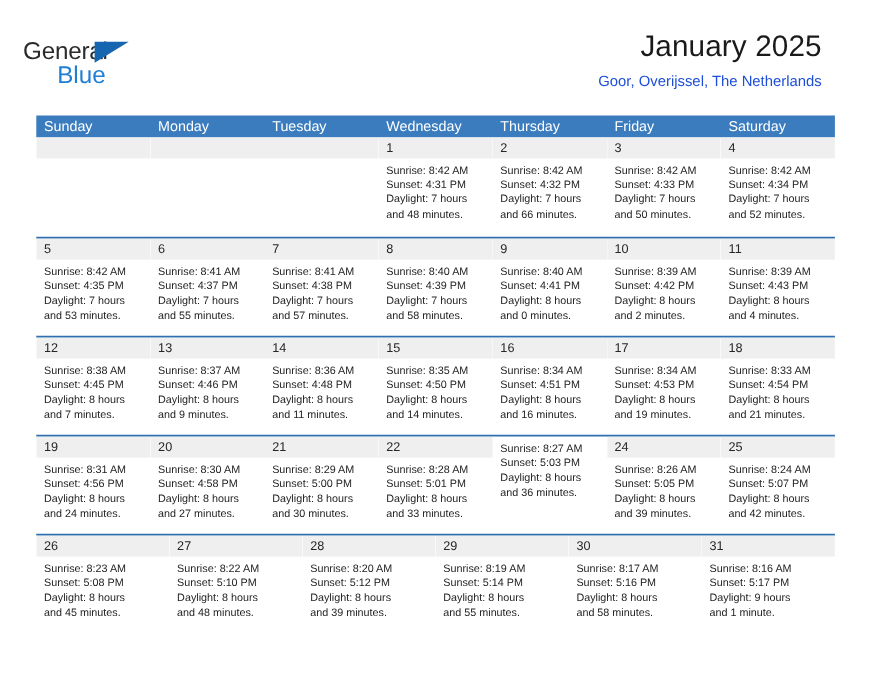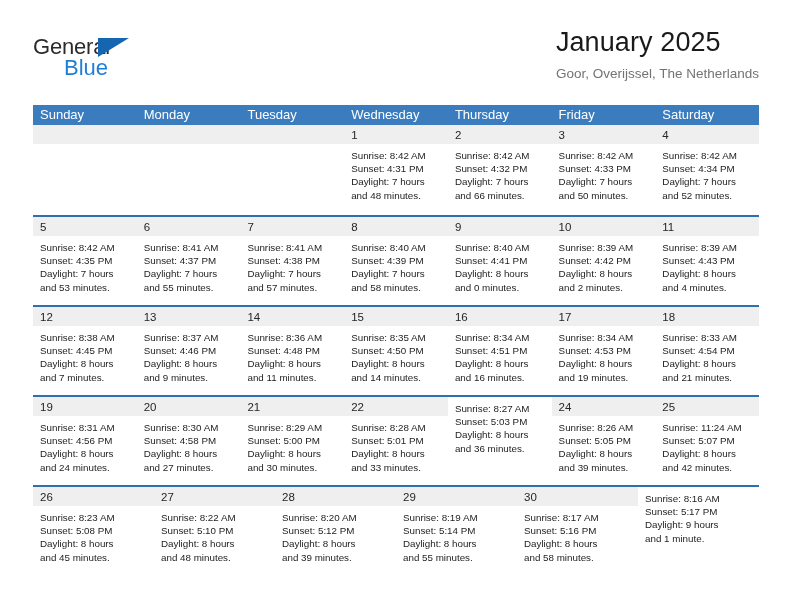--- a/index.html
+++ b/index.html
@@ -16,21 +16,21 @@
     position: relative;
     width: 792px;
     height: 612px;
     background: #ffffff;
     overflow: hidden;
   }
 
   
   .header {
     position: absolute;
-    left: 33px;
+    left: 21px;
     top: 28px;
     width: 726px;
     height: 70px;
   }
   .logo {
     position: absolute;
     left: 0;
     top: 8px;
     width: 130px;
     height: 52px;
@@ -60,33 +60,33 @@
     top: 21px;
     font-size: 22px;
     color: #1f7fd4;
     line-height: 1;
     font-weight: 400;
   }
   .title-block {
     position: absolute;
     right: 0;
     top: 0;
-    text-align: left;
+    text-align: right;
   }
   .cal-title {
     font-size: 27px;
     color: #1a1a1a;
     line-height: 1.05;
     font-weight: 400;
     margin: 0;
     letter-spacing: 0.1px;
   }
   .cal-subtitle {
     font-size: 13.5px;
-    color: #737373;
+    color: #1d4ed8;
     margin: 10px 0 0 0;
     font-weight: 400;
   }
 
   
   .calendar {
     position: absolute;
     left: 33px;
     top: 105px;
     width: 726px;
@@ -401,21 +401,21 @@
             <div class="day-body">
               <div>Sunrise: 8:26 AM</div>
               <div>Sunset: 5:05 PM</div>
               <div>Daylight: 8 hours</div>
               <div>and 39 minutes.</div>
             </div>
           </div>
           <div class="day-cell filled">
             <div class="daynum-band"><span class="daynum">25</span></div>
             <div class="day-body">
-              <div>Sunrise: 11:24 AM</div>
+              <div>Sunrise: 8:24 AM</div>
               <div>Sunset: 5:07 PM</div>
               <div>Daylight: 8 hours</div>
               <div>and 42 minutes.</div>
             </div>
           </div>
         </div>
         <div class="week-row">
           <div class="day-cell filled">
             <div class="daynum-band"><span class="daynum">26</span></div>
             <div class="day-body">
@@ -455,20 +455,21 @@
           <div class="day-cell filled">
             <div class="daynum-band"><span class="daynum">30</span></div>
             <div class="day-body">
               <div>Sunrise: 8:17 AM</div>
               <div>Sunset: 5:16 PM</div>
               <div>Daylight: 8 hours</div>
               <div>and 58 minutes.</div>
             </div>
           </div>
           <div class="day-cell filled">
+            <div class="daynum-band"><span class="daynum">31</span></div>
             <div class="day-body">
               <div>Sunrise: 8:16 AM</div>
               <div>Sunset: 5:17 PM</div>
               <div>Daylight: 9 hours</div>
               <div>and 1 minute.</div>
             </div>
           </div>
         </div>
       </div>
 

